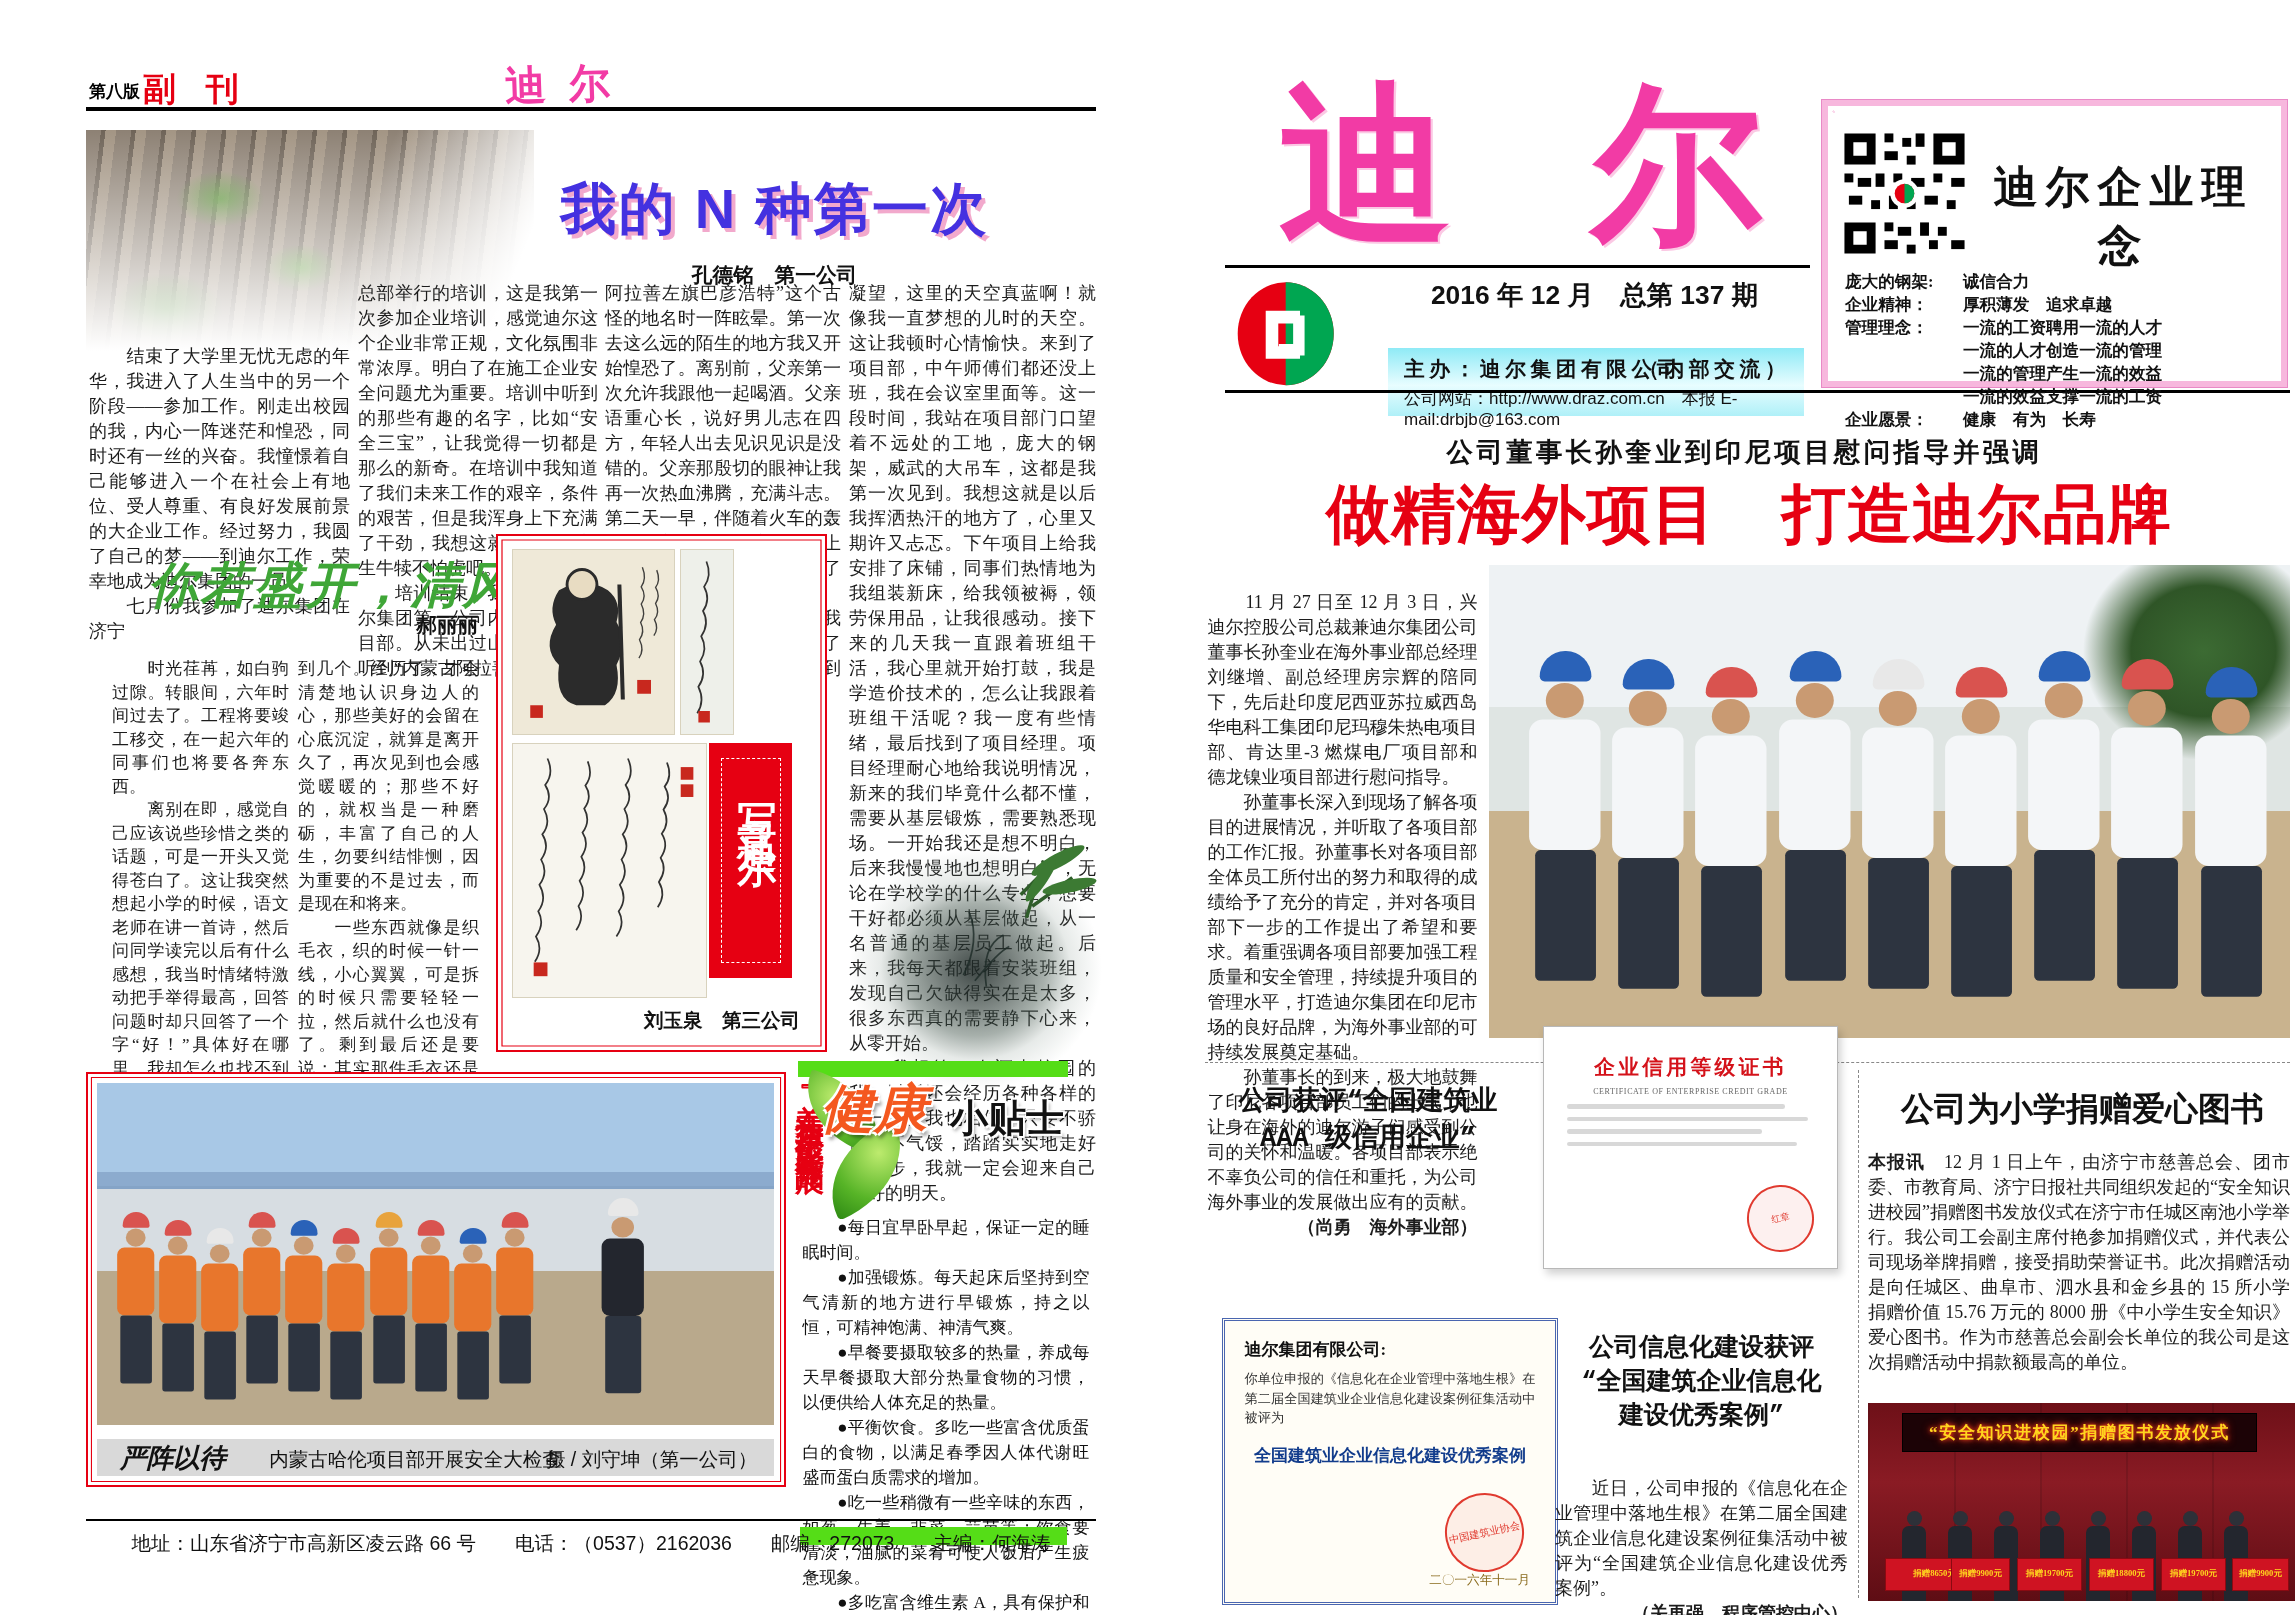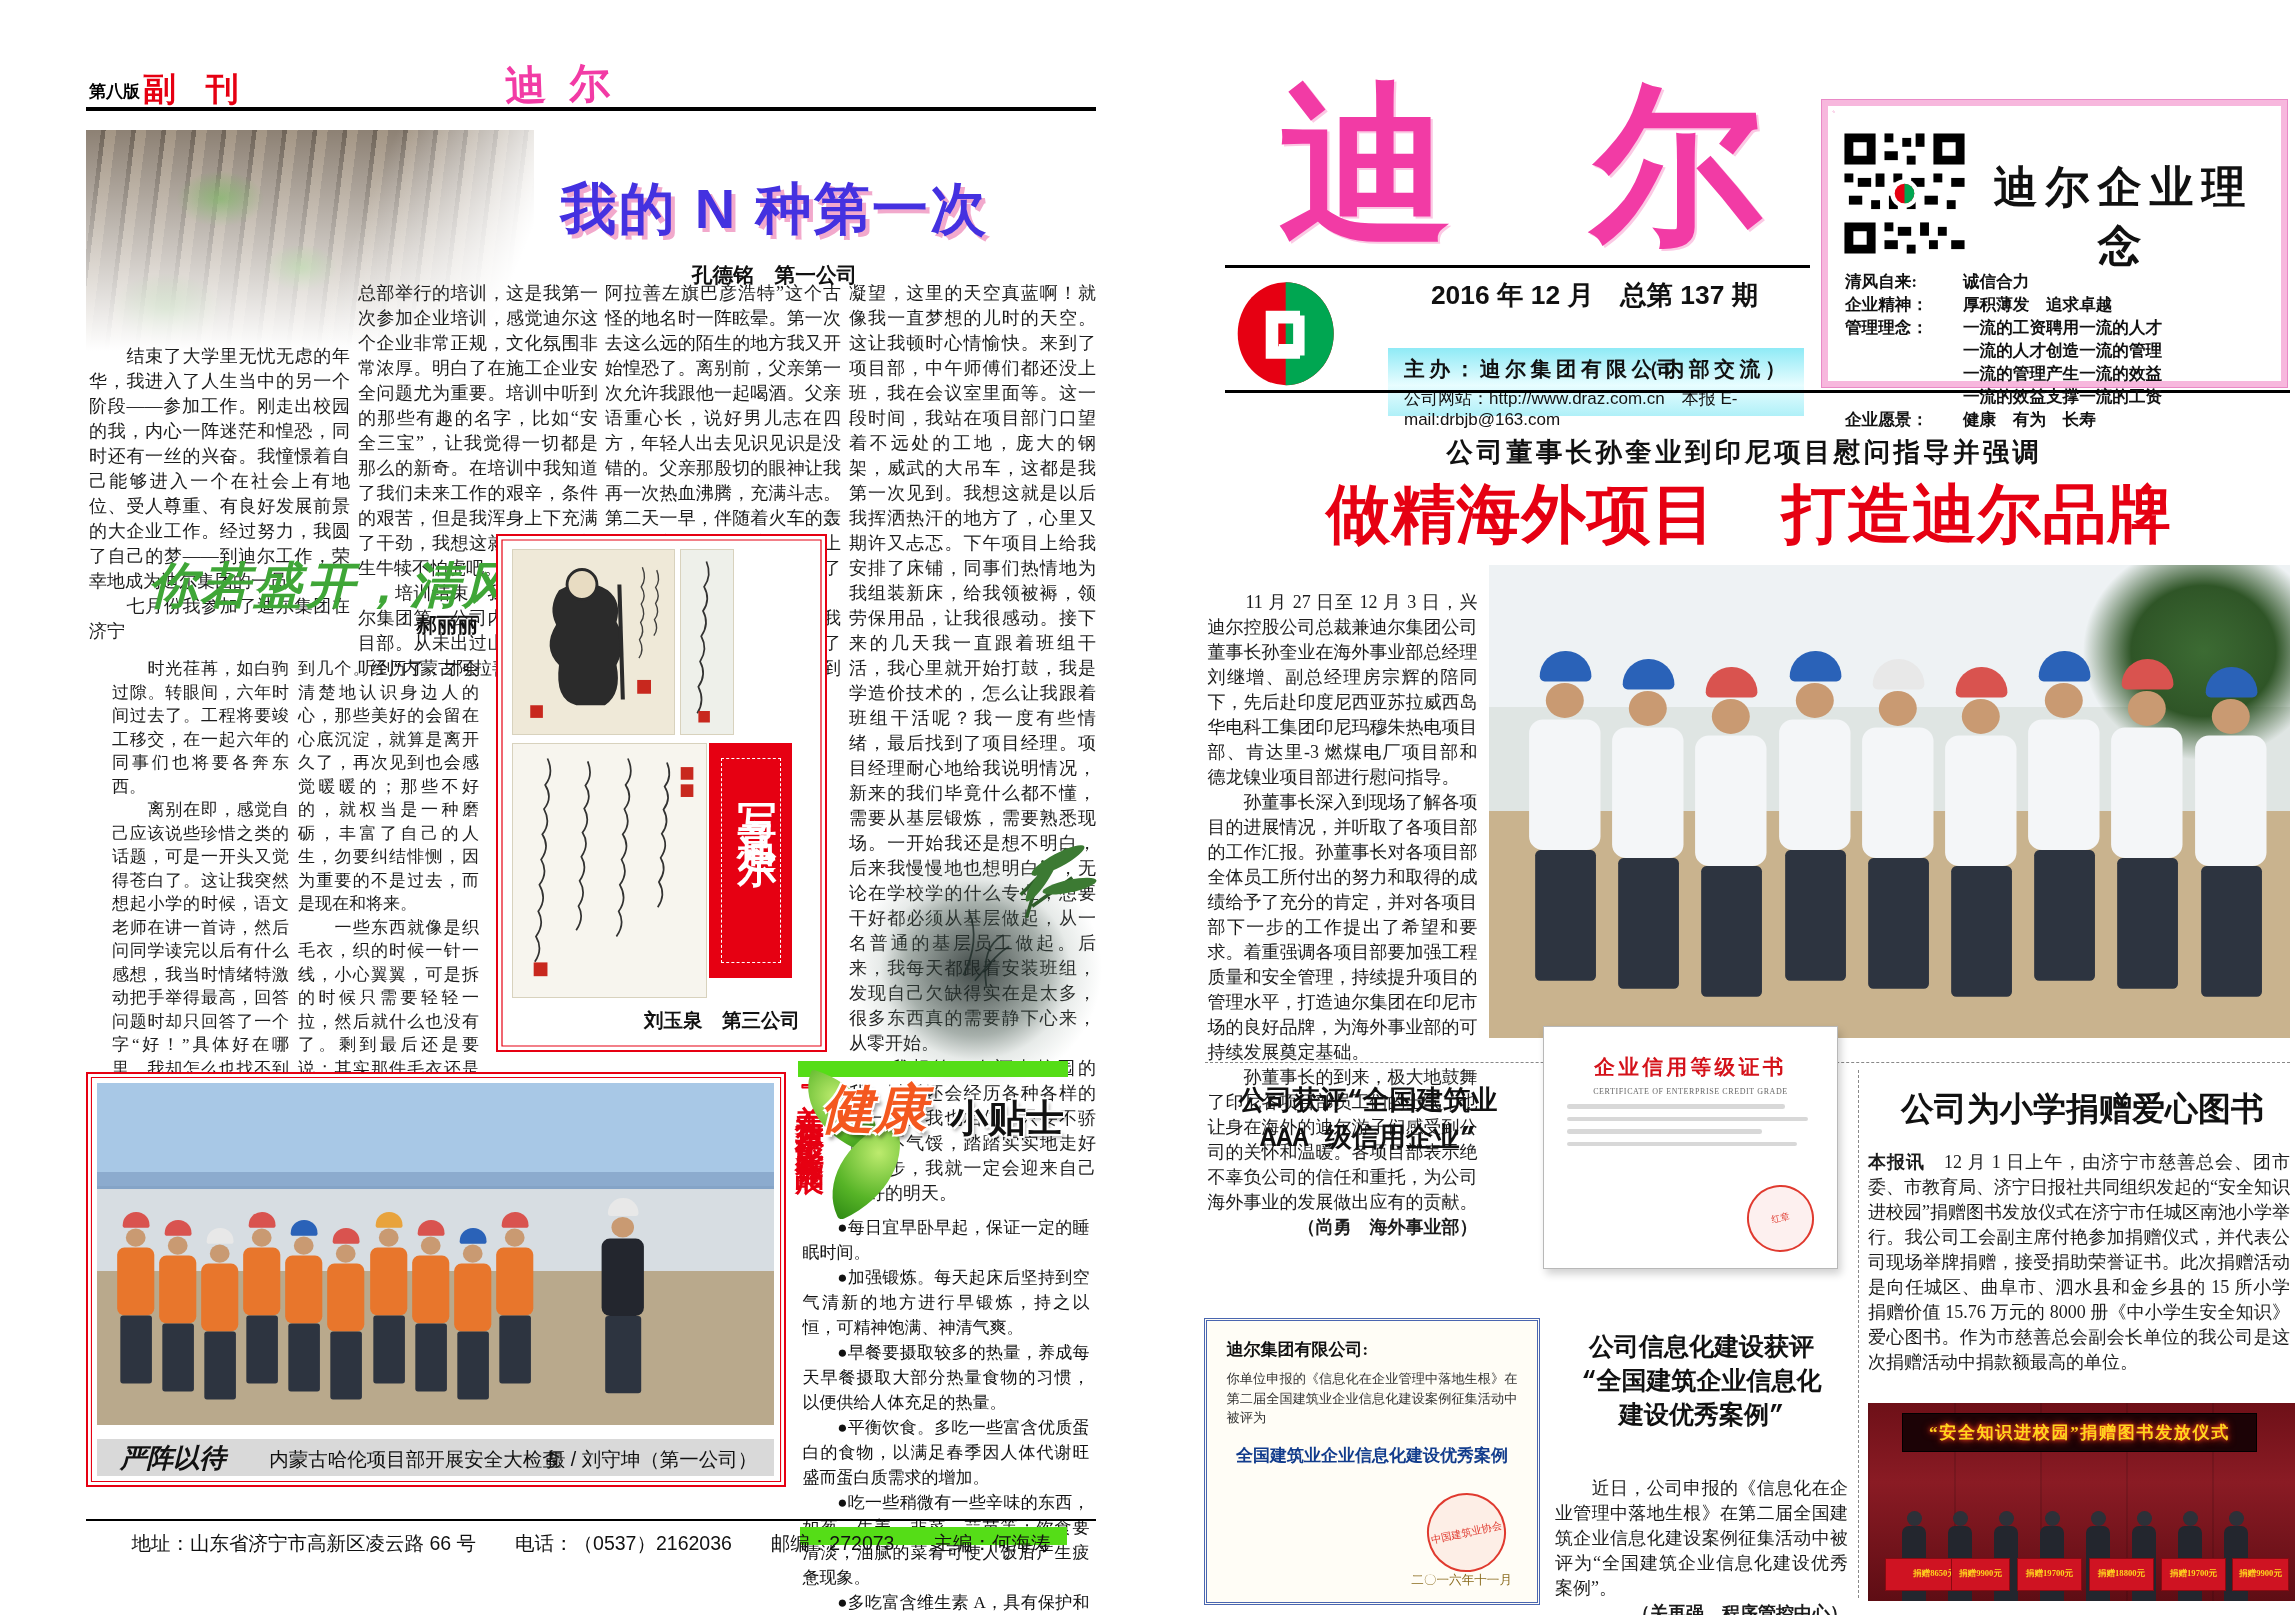--- a/index.html
+++ b/index.html
@@ -346,21 +346,21 @@
         <rect x="10" y="25" width="3" height="2"></rect>
           <rect x="15" y="26" width="2" height="2"></rect>
           <rect x="20" y="25" width="2" height="2"></rect>
       </g>
       <circle cx="14.5" cy="14.5" r="3.2" fill="#fff"></circle>
       <circle cx="14.5" cy="14.5" r="2.2" fill="#e60012"></circle>
       <path d="M14.5 12.3 a2.2 2.2 0 0 1 0 4.4 z" fill="#00a651"></path>
     </svg>
     <div class="abs phil-title" style="left:149px;top:52px;width:293px;text-align:center;">迪尔企业理念</div>
     <div class="abs" style="left:17px;top:164px;width:419px;">
-      <div class="phil-row"><span class="phil-label">清风自来:</span><span>诚信合力</span></div>
+      <div class="phil-row"><span class="phil-label">庞大的钢架:</span><span>诚信合力</span></div>
       <div class="phil-row"><span class="phil-label">企业精神：</span><span>厚积薄发　追求卓越</span></div>
       <div class="phil-row"><span class="phil-label">管理理念：</span><span>一流的工资聘用一流的人才</span></div>
       <div class="phil-row"><span class="phil-label"></span><span>一流的人才创造一流的管理</span></div>
       <div class="phil-row"><span class="phil-label"></span><span>一流的管理产生一流的效益</span></div>
       <div class="phil-row"><span class="phil-label"></span><span>一流的效益支撑一流的工资</span></div>
       <div class="phil-row"><span class="phil-label">企业愿景：</span><span>健康　有为　长寿</span></div>
     </div>
   </div>
 
   <div class="abs kicker" style="left:115px;top:401px;width:861px;text-align:center;">公司董事长孙奎业到印尼项目慰问指导并强调</div>
@@ -442,21 +442,21 @@
   <div class="abs cert" style="left:344px;top:992px;width:293px;height:241px;">
     <div class="cert-title-red" style="text-align:center;margin-top:26.4px;">企业信用等级证书</div>
     <div class="cert-eng" style="text-align:center;margin-top:5.7px;">CERTIFICATE OF ENTERPRISE CREDIT GRADE</div>
     <div class="cert-line" style="width:218px;"></div>
     <div class="cert-line" style="width:241px;"></div>
     <div class="cert-line" style="width:195px;"></div>
     <div class="cert-line" style="width:230px;"></div>
     <div class="seal" style="position:absolute;right:23px;bottom:16px;width:63px;height:63px;">红章</div>
   </div>
 
-  <div class="abs itcert" style="left:5px;top:1284px;width:330px;height:281px;">
+  <div class="abs itcert" style="left:23px;top:1284px;width:330px;height:281px;">
     <div style="font-size:17px;font-weight:bold;margin:17px 0 0 19.5px;">迪尔集团有限公司:</div>
     <div class="just" style="font-size:13.2px;line-height:19.5px;margin:8px 19.5px 0 19.5px;color:#333;">你单位申报的《信息化在企业管理中落地生根》在第二届全国建筑业企业信息化建设案例征集活动中被评为</div>
     <div style="font-size:17px;font-weight:bold;text-align:center;margin-top:16px;color:#123c8c;">全国建筑业企业信息化建设优秀案例</div>
     <div class="seal" style="position:absolute;right:31px;bottom:30px;width:75px;height:75px;font-size:10.3px;">中国建筑业协会</div>
     <div style="position:absolute;right:25px;bottom:12.6px;font-size:12.6px;color:#8a6b1d;">二〇一六年十一月</div>
   </div>
 
   <div class="abs sub-title preline" style="left:359px;top:1298px;width:287px;font-size:25px;line-height:34px;text-align:center;">公司信息化建设获评
 “全国建筑企业信息化
 建设优秀案例”</div>

